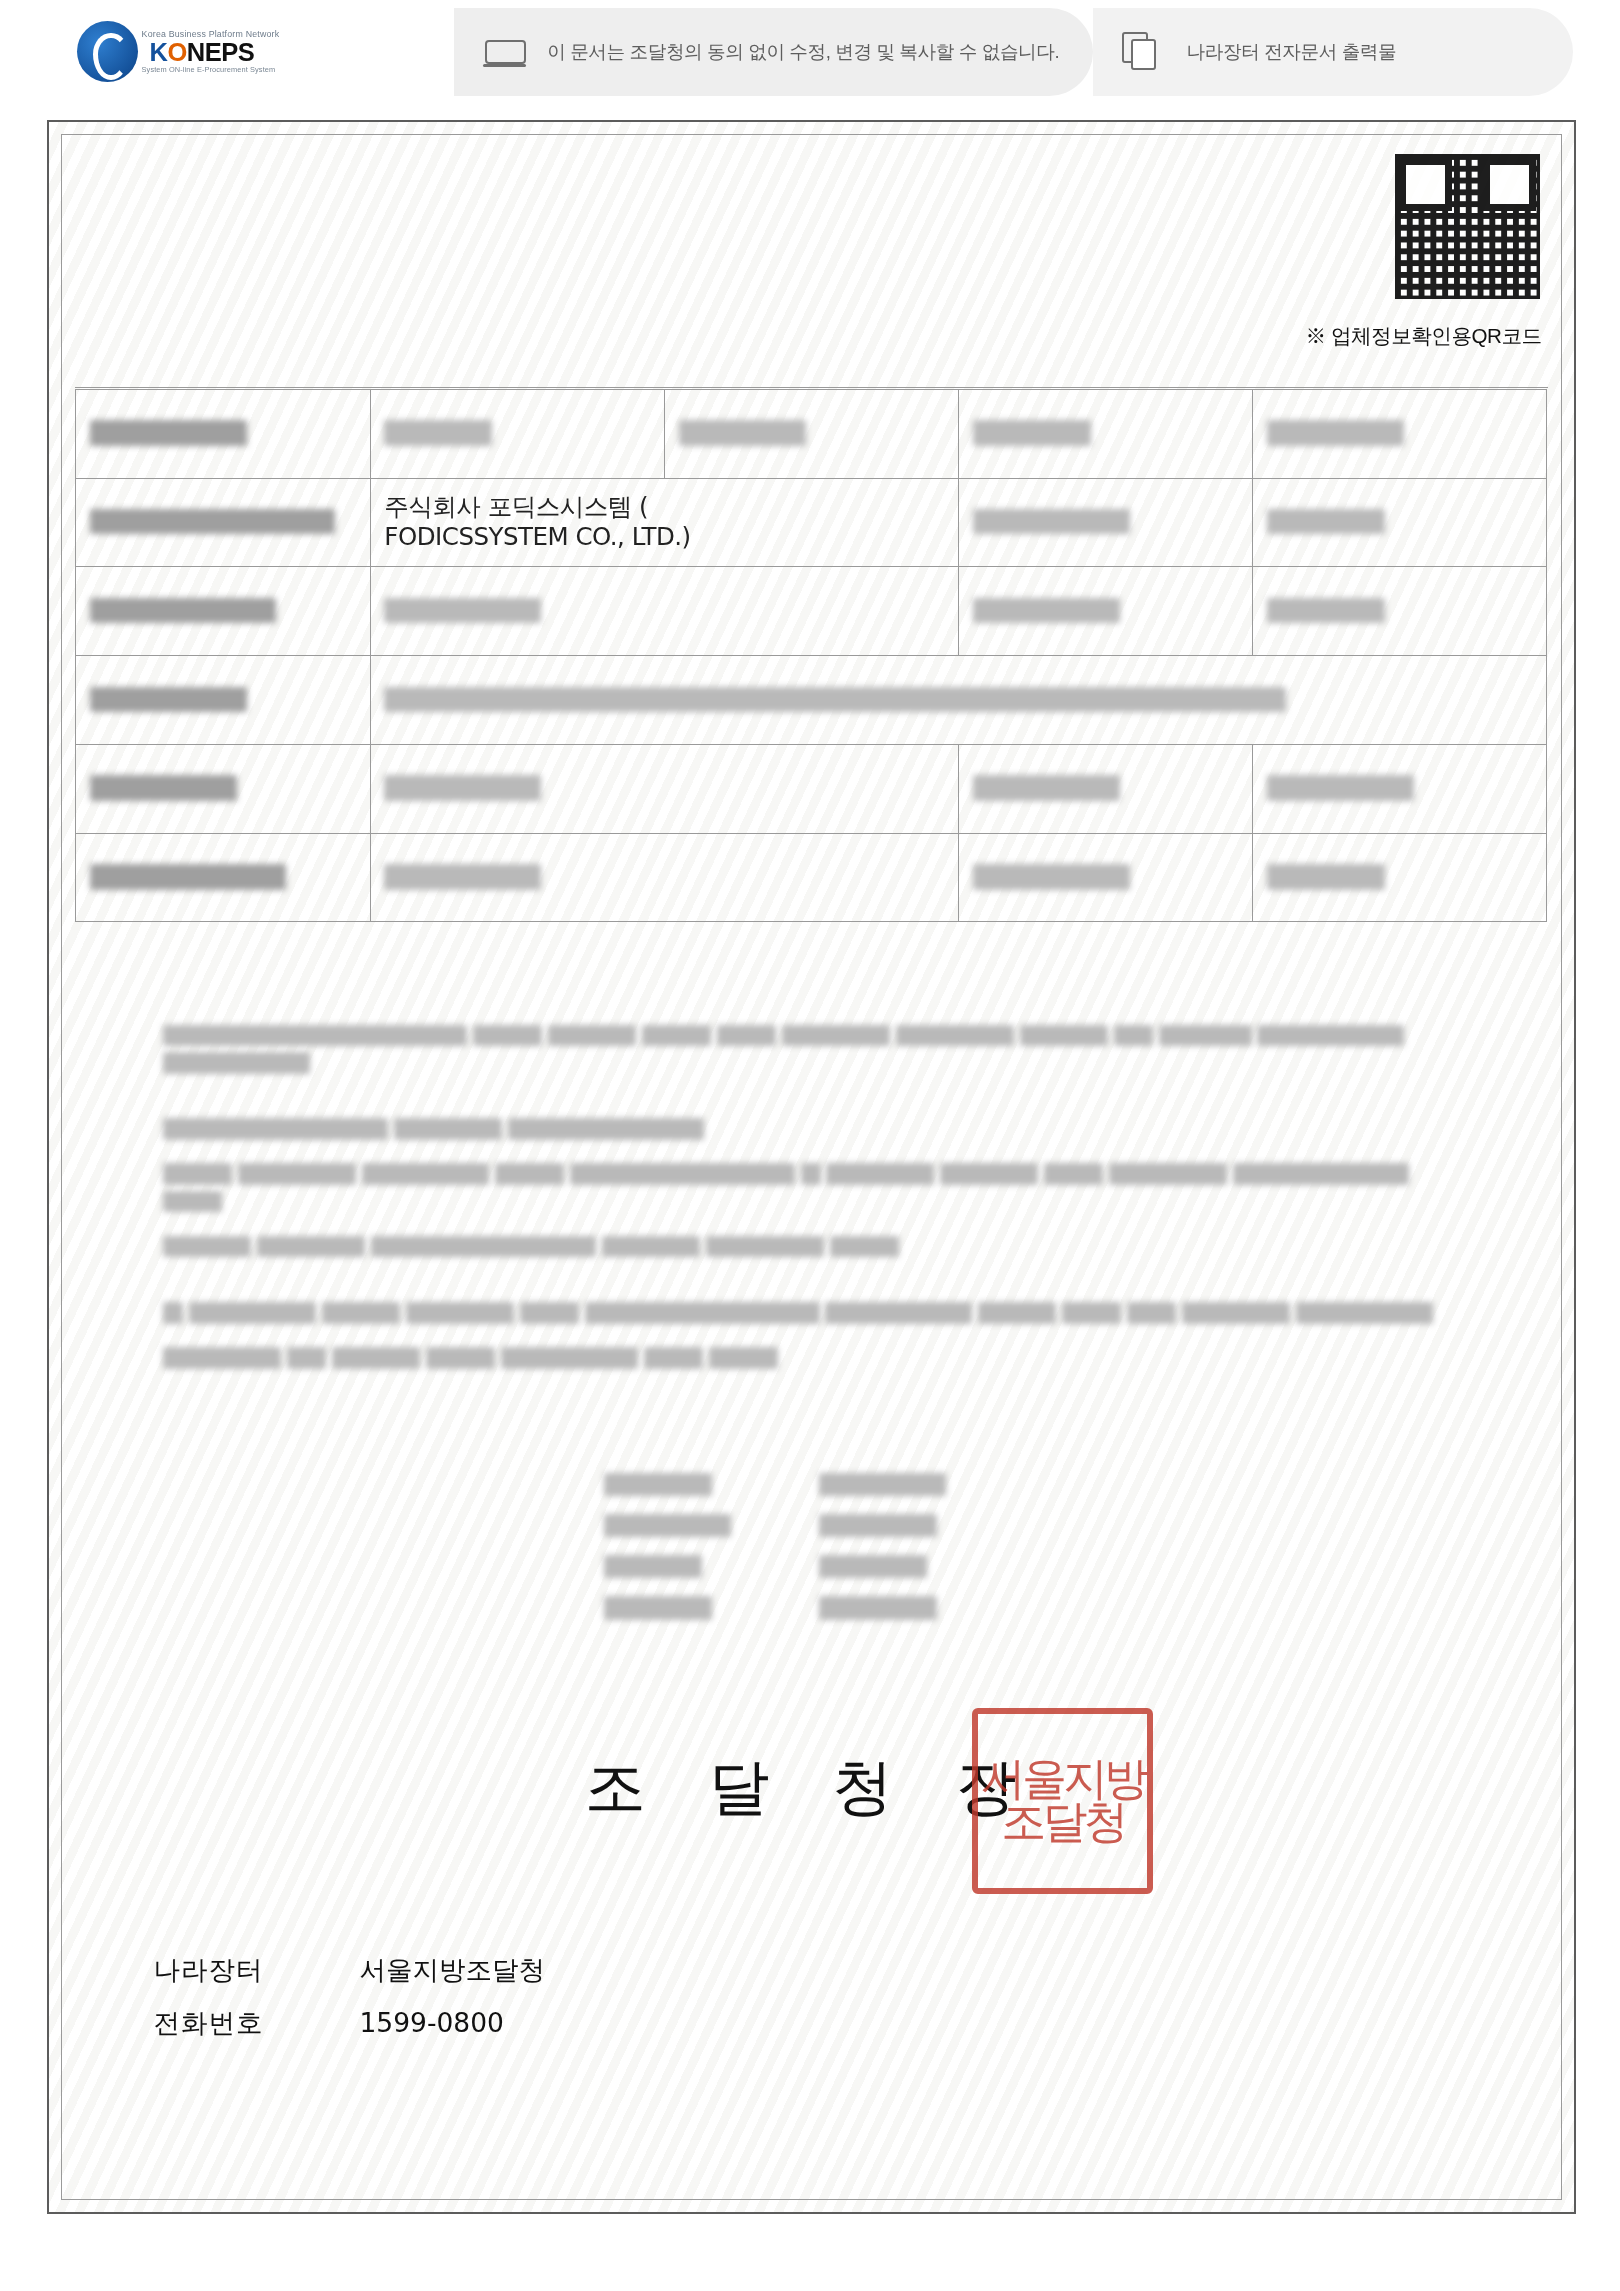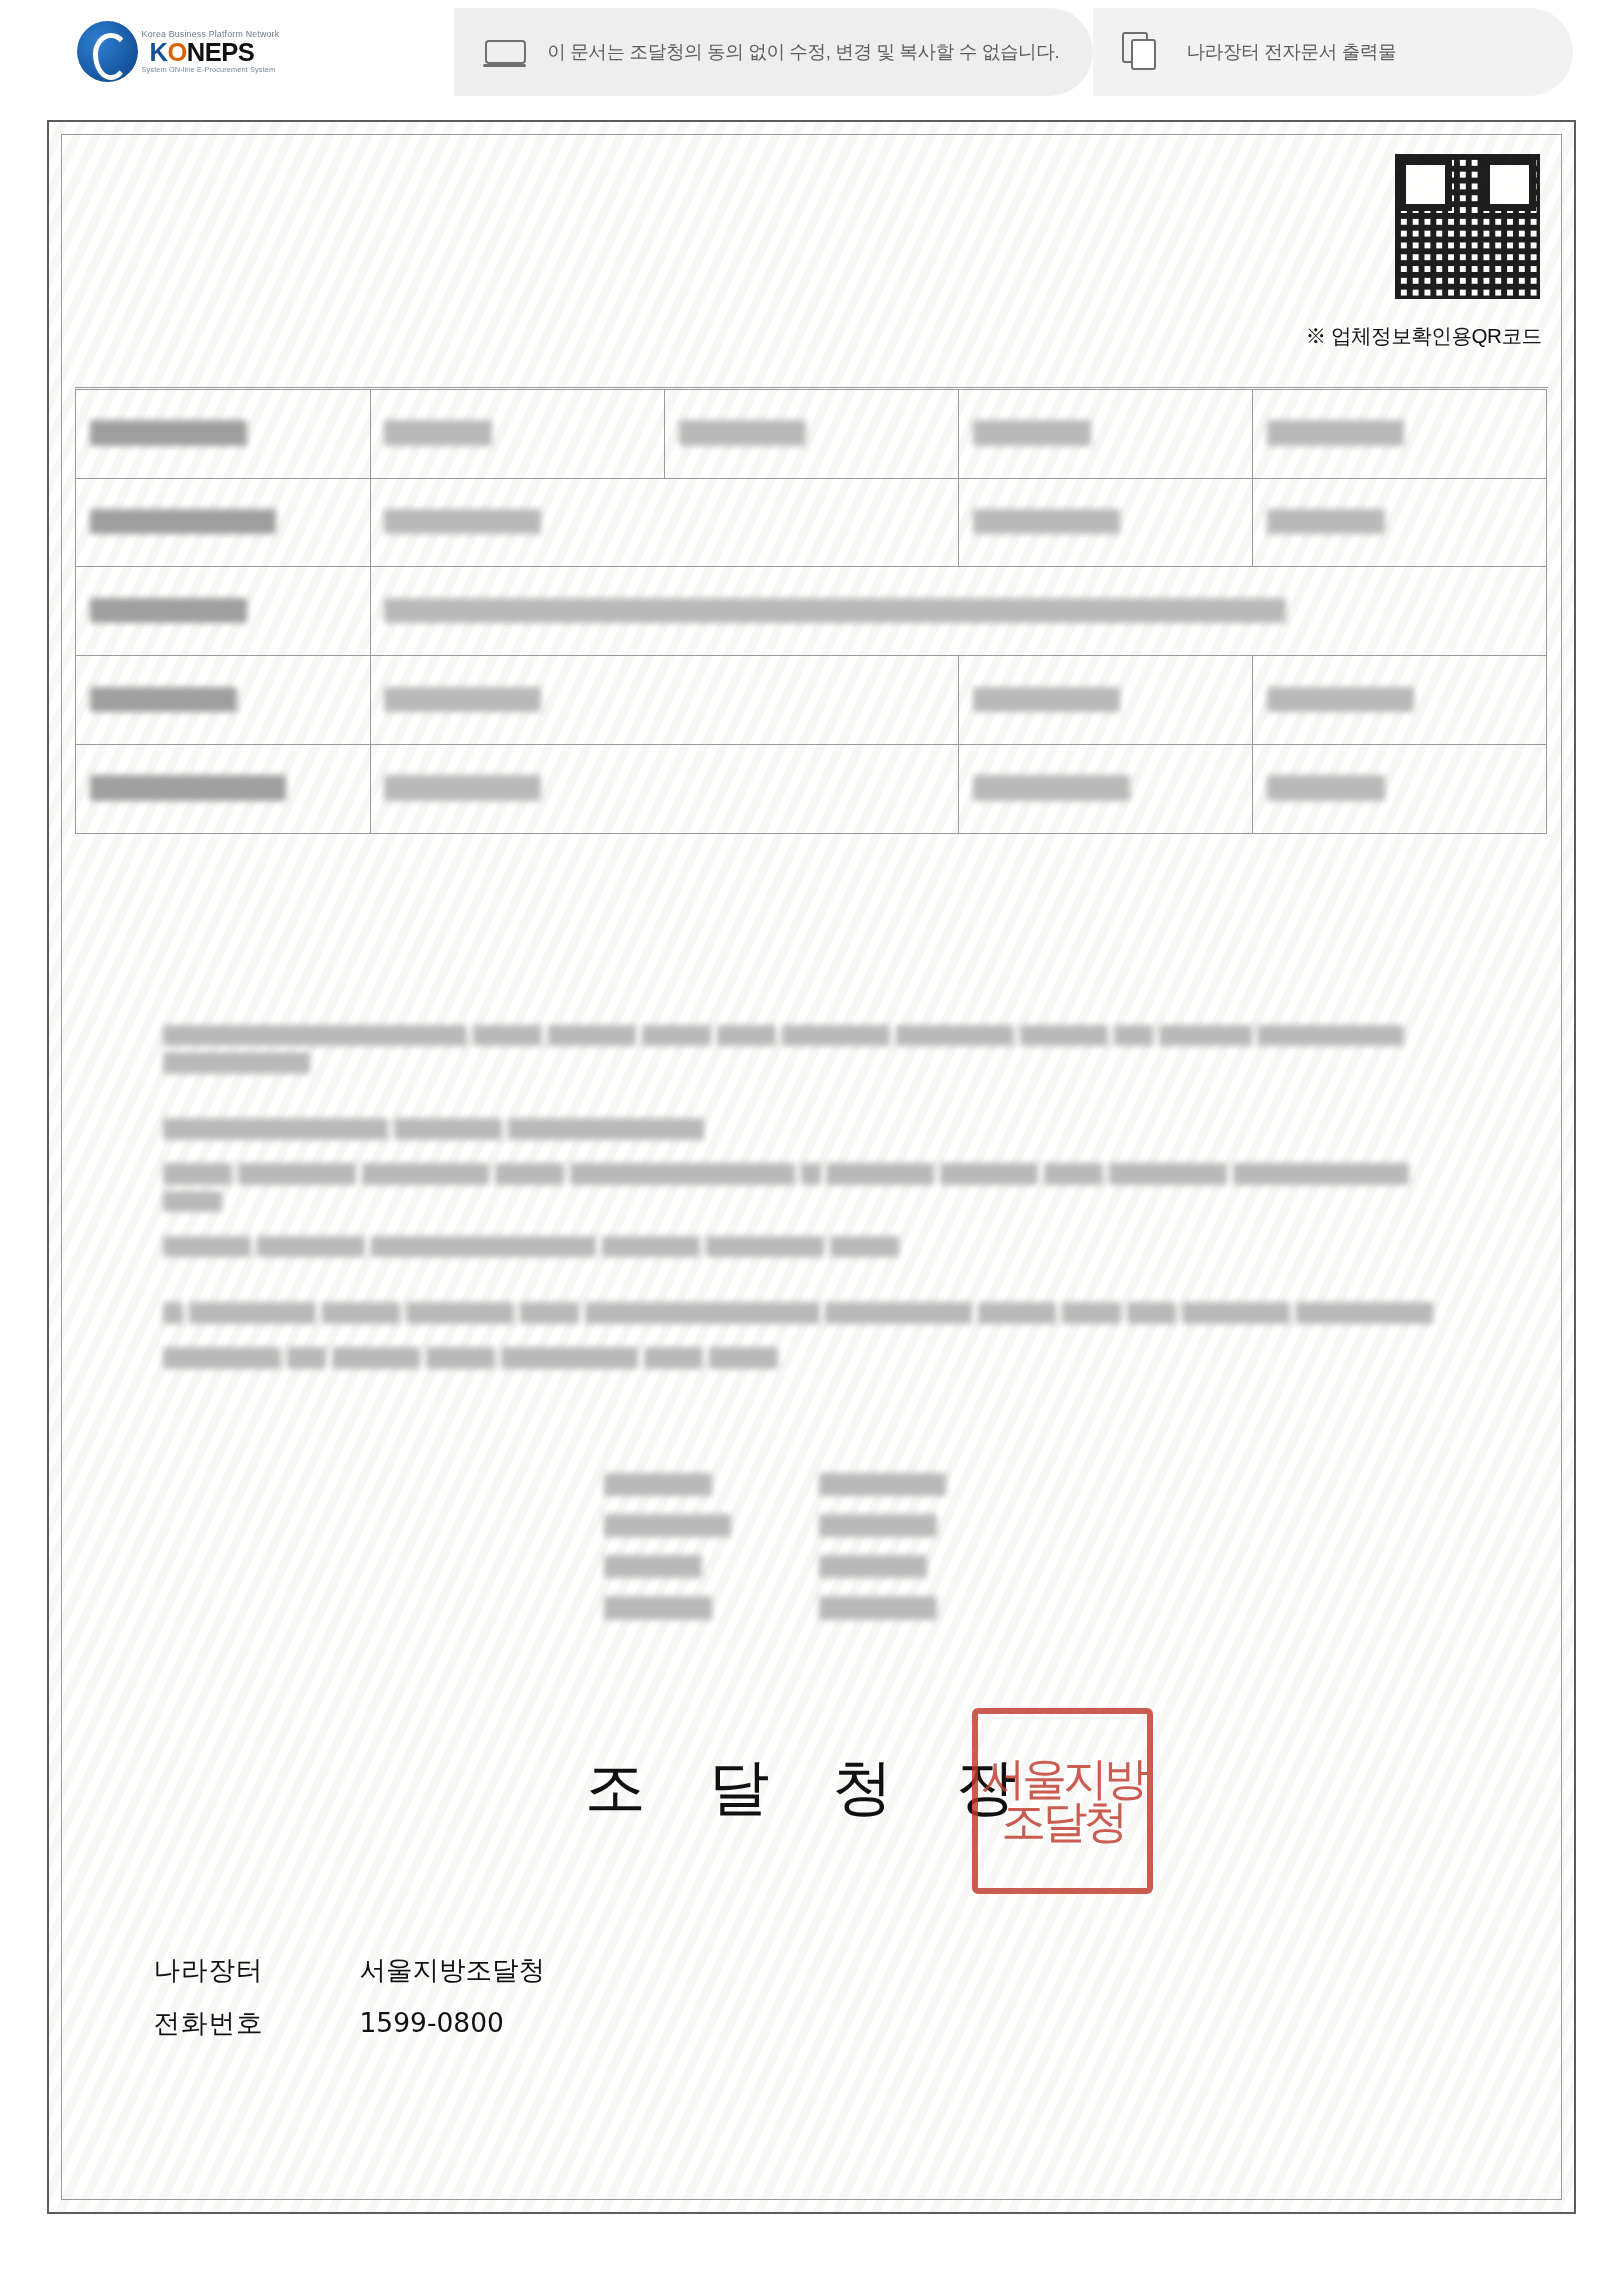--- a/index.html
+++ b/index.html
@@ -357,20 +357,28 @@
     <table class="info-table">
       <tbody id="info-body">
           <tr>
             <td colspan="1" class="lbl"><span class="blur" style="width: 157px; height: 25.5px;">&nbsp;</span></td>
             <td colspan="1"><span class="blur" style="width: 108px; height: 25.5px;">&nbsp;</span></td>
             <td colspan="1"><span class="blur" style="width: 127px; height: 25.5px;">&nbsp;</span></td>
             <td colspan="1"><span class="blur" style="width: 118px; height: 25.5px;">&nbsp;</span></td>
             <td colspan="1"><span class="blur" style="width: 137px; height: 25.5px;">&nbsp;</span></td>
           </tr>
           <tr>
+            <td colspan="1" class="lbl"><span class="blur" style="width: 245px; height: 25.5px;">&nbsp;</span></td>
+            <td colspan="2">
+              <div class="clear-text">주식회사 포딕스시스템 (<br>FODICSSYSTEM CO., LTD.)</div>
+            </td>
+            <td colspan="1"><span class="blur" style="width: 157px; height: 25.5px;">&nbsp;</span></td>
+            <td colspan="1"><span class="blur" style="width: 118px; height: 25.5px;">&nbsp;</span></td>
+          </tr>
+          <tr>
             <td colspan="1" class="lbl"><span class="blur" style="width: 186px; height: 25.5px;">&nbsp;</span></td>
             <td colspan="2"><span class="blur" style="width: 157px; height: 25.5px;">&nbsp;</span></td>
             <td colspan="1"><span class="blur" style="width: 147px; height: 25.5px;">&nbsp;</span></td>
             <td colspan="1"><span class="blur" style="width: 118px; height: 25.5px;">&nbsp;</span></td>
           </tr>
           <tr>
             <td colspan="1" class="lbl"><span class="blur" style="width: 157px; height: 25.5px;">&nbsp;</span></td>
             <td colspan="4"><span class="blur" style="width: 902px; height: 25.5px;">&nbsp;</span></td>
           </tr>
           <tr>

